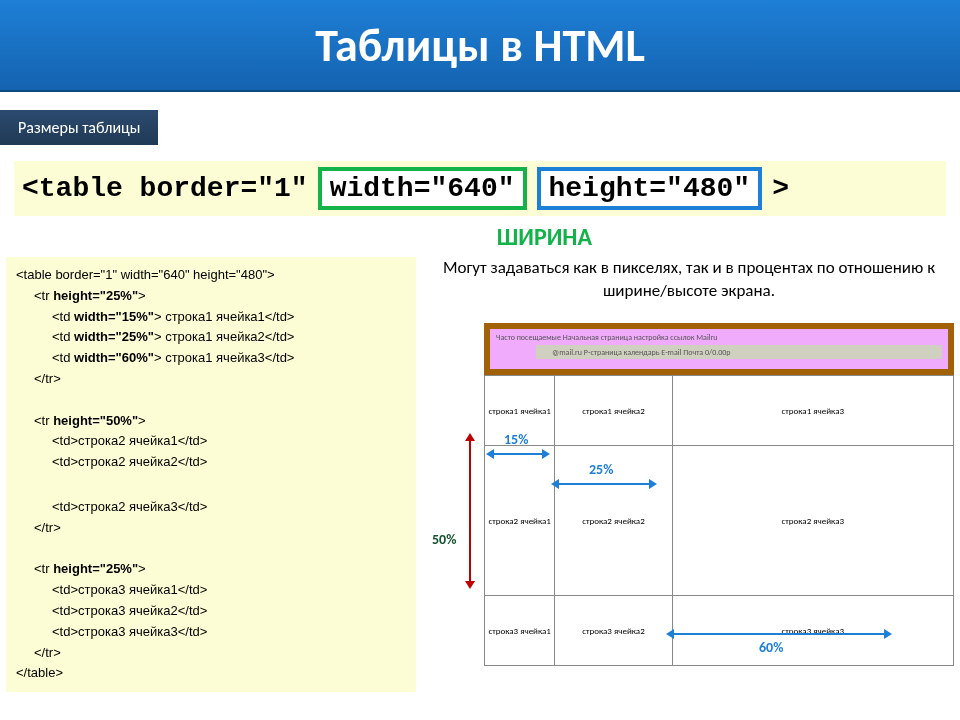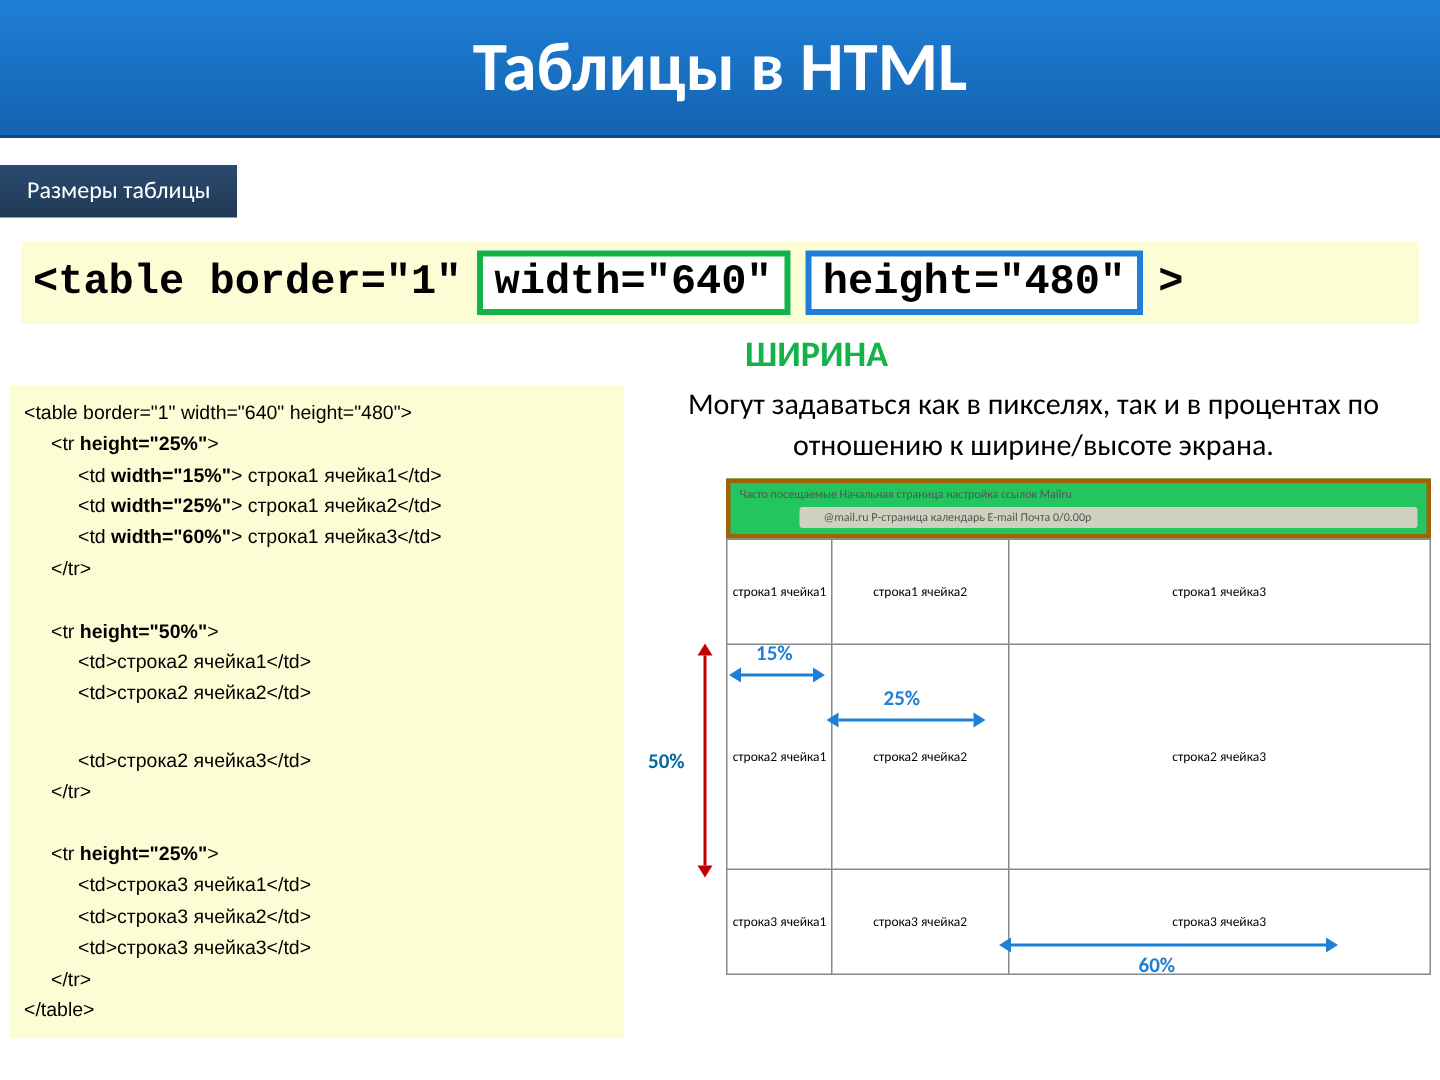--- a/index.html
+++ b/index.html
@@ -14,39 +14,39 @@
   .box-blue { border-color: #1e7fd6; }
   .labels-row { display: flex; margin-top: 6px; }
   .labels-row .spacer { width: 332px; }
   .lbl { font-size: 24px; font-weight: bold; width: 260px; text-align: right; }
   .lbl.green { color: #14b34a; }
   .lbl.blue { color: #1e7fd6; }
   .content { display: flex; margin-top: 6px; gap: 8px; padding: 0 6px; }
   .code { width: 410px; font-family: Verdana, sans-serif; font-size: 13px; line-height: 1.6; background: #fdfdd5; padding: 8px 10px; }
   .code .bold { font-weight: bold; }
   .right { flex: 1; display: flex; flex-direction: column; }
-  .desc { text-align: center; font-size: 20px; line-height: 1.35; padding: 0 18px 8px 18px; }
+  .desc { text-align: center; font-size: 17px; line-height: 1.35; padding: 0 18px 20px 18px; }
   .preview { flex: 1; position: relative; padding-left: 60px; }
-  .browser-bar { height: 40px; background: #22c55e; border: 3px solid #a16207; font-size: 8px; padding: 3px 6px; color: #555; }
+  .browser-bar { height: 52px; background: #f0abfc; border: 6px solid #a16207; font-size: 8px; padding: 3px 6px; color: #555; }
   .browser-bar .line2 { margin-top: 3px; background: #d0d0c0; padding: 2px 16px; border-radius: 2px; margin-left: 40px; }
   .grid { width: 100%; border-collapse: collapse; }
   .grid td { border: 1px solid #888; font-size: 9px; text-align: center; position: relative; }
   .grid .r1 td { height: 70px; }
   .grid .r2 td { height: 150px; }
   .grid .r3 td { height: 70px; }
   .arrow-h { position: absolute; height: 2px; background: #1e7fd6; }
   .arrow-h::before, .arrow-h::after { content: ''; position: absolute; width: 0; height: 0; border-top: 5px solid transparent; border-bottom: 5px solid transparent; top: -4px; }
   .arrow-h::before { border-right: 8px solid #1e7fd6; left: -8px; }
   .arrow-h::after { border-left: 8px solid #1e7fd6; right: -8px; }
   .arrow-v { position: absolute; width: 2px; background: #c00000; }
   .arrow-v::before, .arrow-v::after { content: ''; position: absolute; width: 0; height: 0; border-left: 5px solid transparent; border-right: 5px solid transparent; left: -4px; }
   .arrow-v::before { border-bottom: 8px solid #c00000; top: -8px; }
   .arrow-v::after { border-top: 8px solid #c00000; bottom: -8px; }
   .pct-blue { position: absolute; color: #1e7fd6; font-weight: bold; font-size: 14px; }
-  .pct-red { position: absolute; color: #0369a1; font-weight: bold; font-size: 14px; }
+  .pct-red { position: absolute; color: #14532d; font-weight: bold; font-size: 14px; margin-top: 28px; }
 </style>
 </head>
 <body>
 
 
 
 <div class="header">
   <h1>Таблицы в HTML</h1>
 </div>
 

